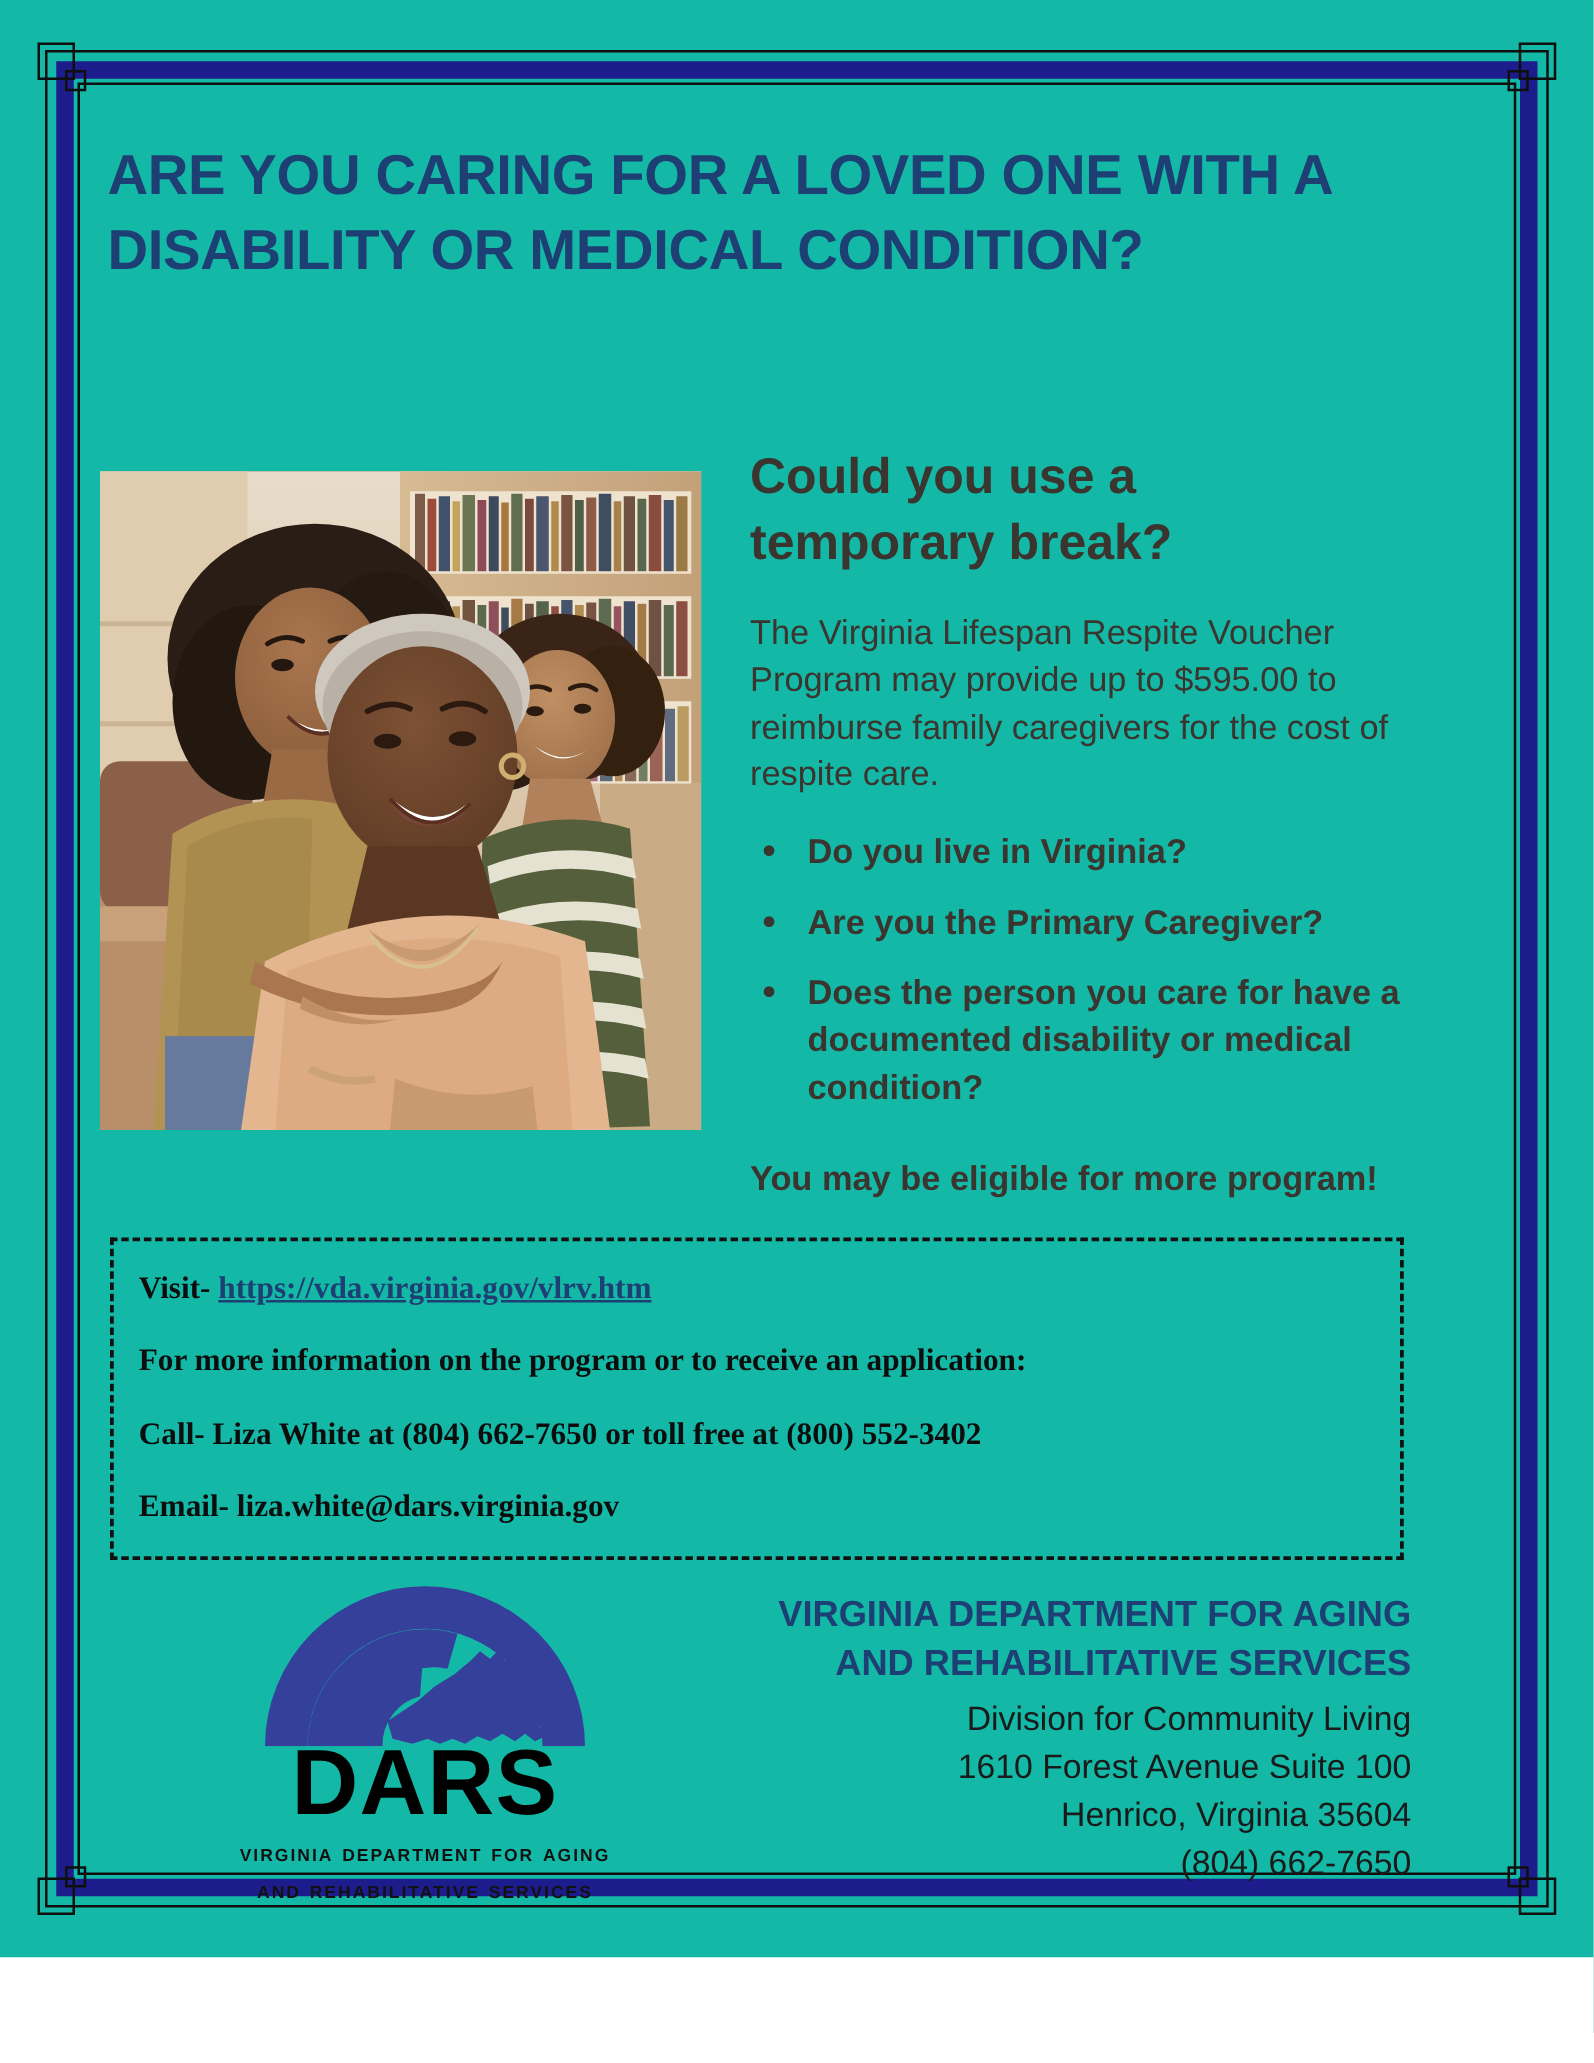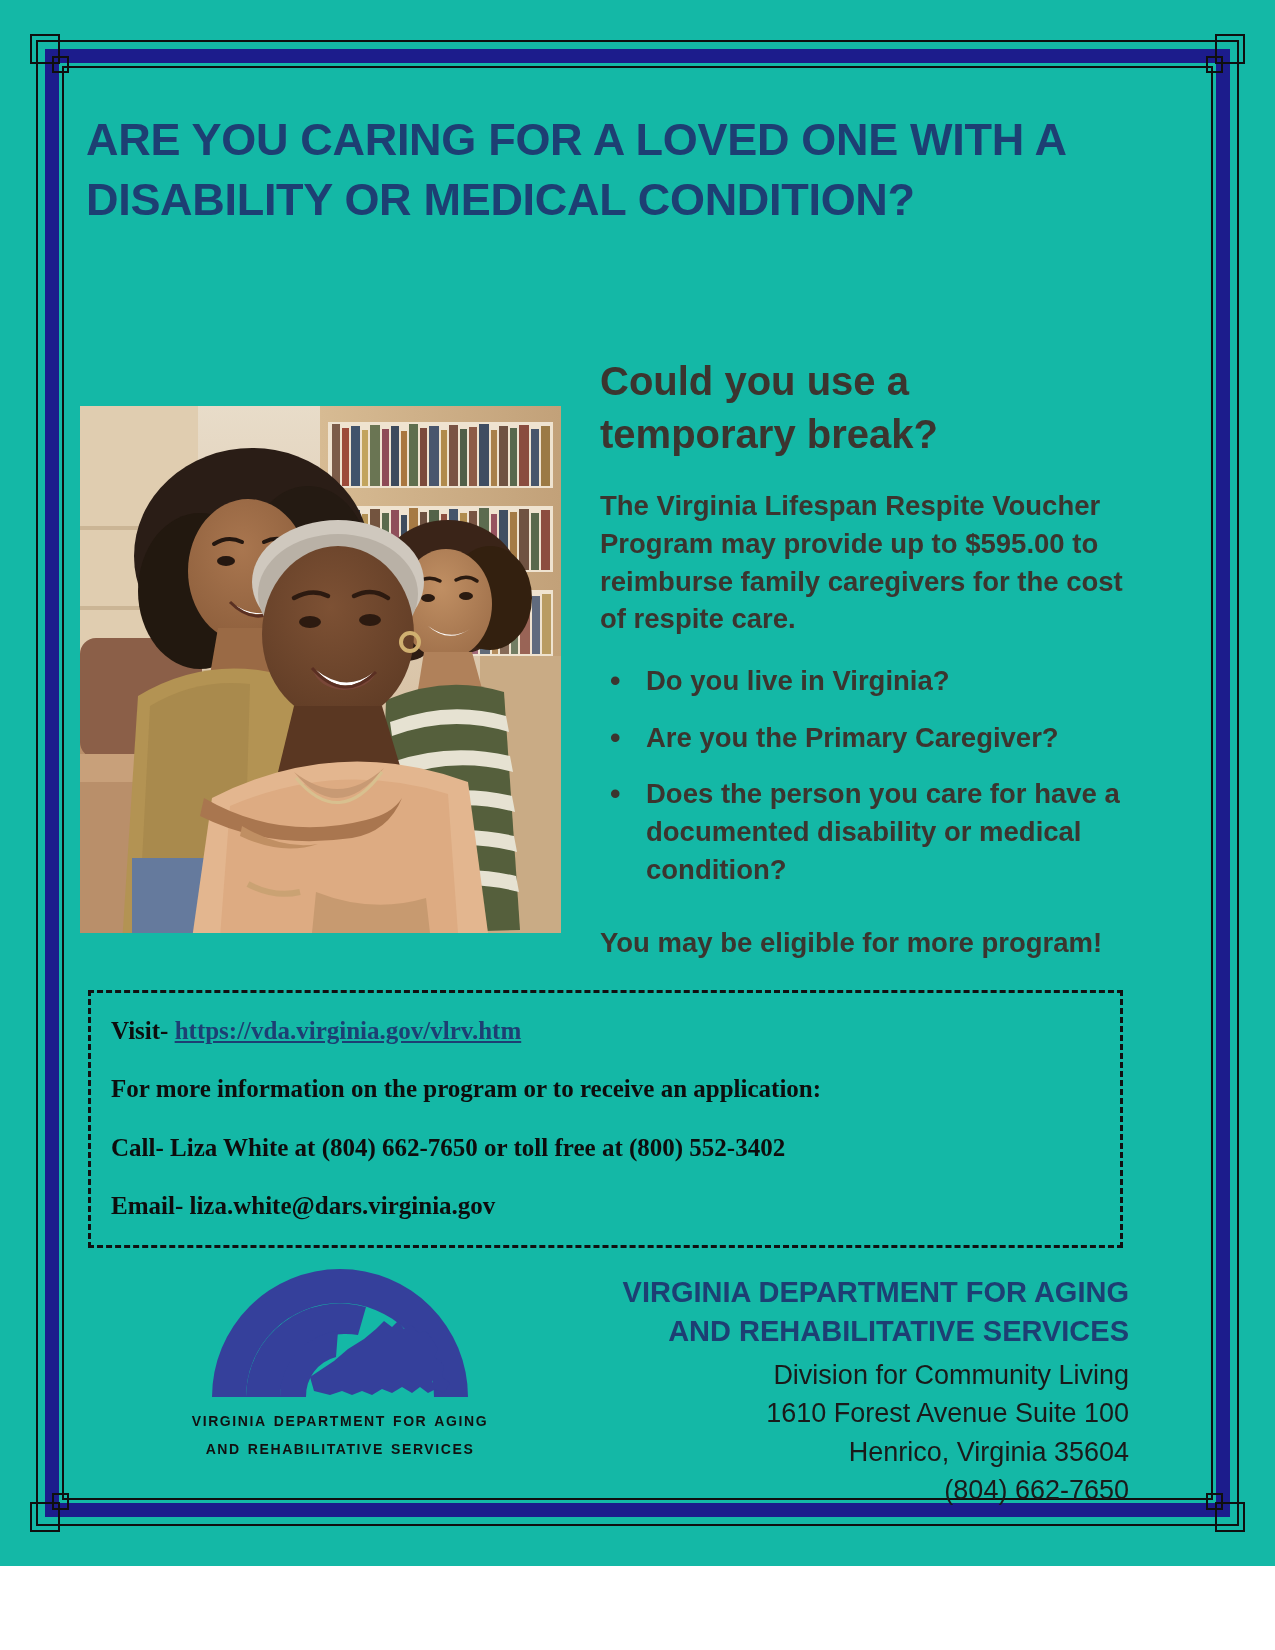--- a/index.html
+++ b/index.html
@@ -92,21 +92,21 @@
     width: 1045px;
   }
 
   
   .main-row {
     position: absolute;
     top: 245px;
     left: 0;
     width: 1055px;
     display: flex;
-    align-items: center;
+    align-items: flex-start;
   }
   .photo-col {
     width: 484px;
     flex: 0 0 484px;
     padding-top: 22px;
   }
   .text-col {
     flex: 1 1 auto;
     padding-left: 36px;
     padding-top: 0;
@@ -125,21 +125,21 @@
   
   .subhead {
     color: #3b352f;
     font-weight: bold;
     font-size: 40px;
     line-height: 1.33;
     margin: 0 0 26px 0;
   }
   .para {
     color: #3b352f;
-    font-weight: bold;
+    font-weight: normal;
     font-size: 27.5px;
     line-height: 1.37;
     margin: 0 0 24px 0;
   }
   ul.checklist {
     list-style: none;
     margin: 0 0 0 0;
     padding: 0;
     color: #3b352f;
   }
@@ -501,20 +501,21 @@
 
             <path d="M40 132 A94 94 0 0 1 160 42 L152 70 A66 66 0 0 0 74 132 Z" fill="#35409b"></path>
 
             <path d="M74 132 A66 66 0 0 1 132 66 L130 92 A40 40 0 0 0 100 132 Z" fill="#35409b"></path>
 
             <g clip-path="url(#archClip)">
               <path d="M108 126 L104 112 L116 104 L128 96 L142 84 L158 74 L170 64 L178 56 L186 62 L192 56 L198 64 L206 60 L212 68 L220 66 L226 74 L232 84 L228 92 L236 96 L230 104 L234 112 L226 116 L230 124 L222 128 L214 122 L206 128 L196 122 L186 128 L176 124 L166 130 L156 126 L146 130 L136 126 L124 130 Z" fill="#35409b"></path>
               <path d="M228 92 L238 100 L236 112 L244 118 L238 128 L228 124 Z" fill="#35409b"></path>
             </g>
           </svg>
+          <div class="logo-wordmark">DARS</div>
           <div class="logo-tagline"><span>Virginia Department for Aging</span><br><span>and Rehabilitative Services</span></div>
         </div>
       </div>
 
       <div class="addr-col">
         <div class="org-name"><span>VIRGINIA DEPARTMENT FOR AGING</span><br><span>AND REHABILITATIVE SERVICES</span></div>
         <p class="addr-line">Division for Community Living</p>
         <p class="addr-line">1610 Forest Avenue Suite 100</p>
         <p class="addr-line">Henrico, Virginia 35604</p>
         <p class="addr-line">(804) 662-7650</p>

